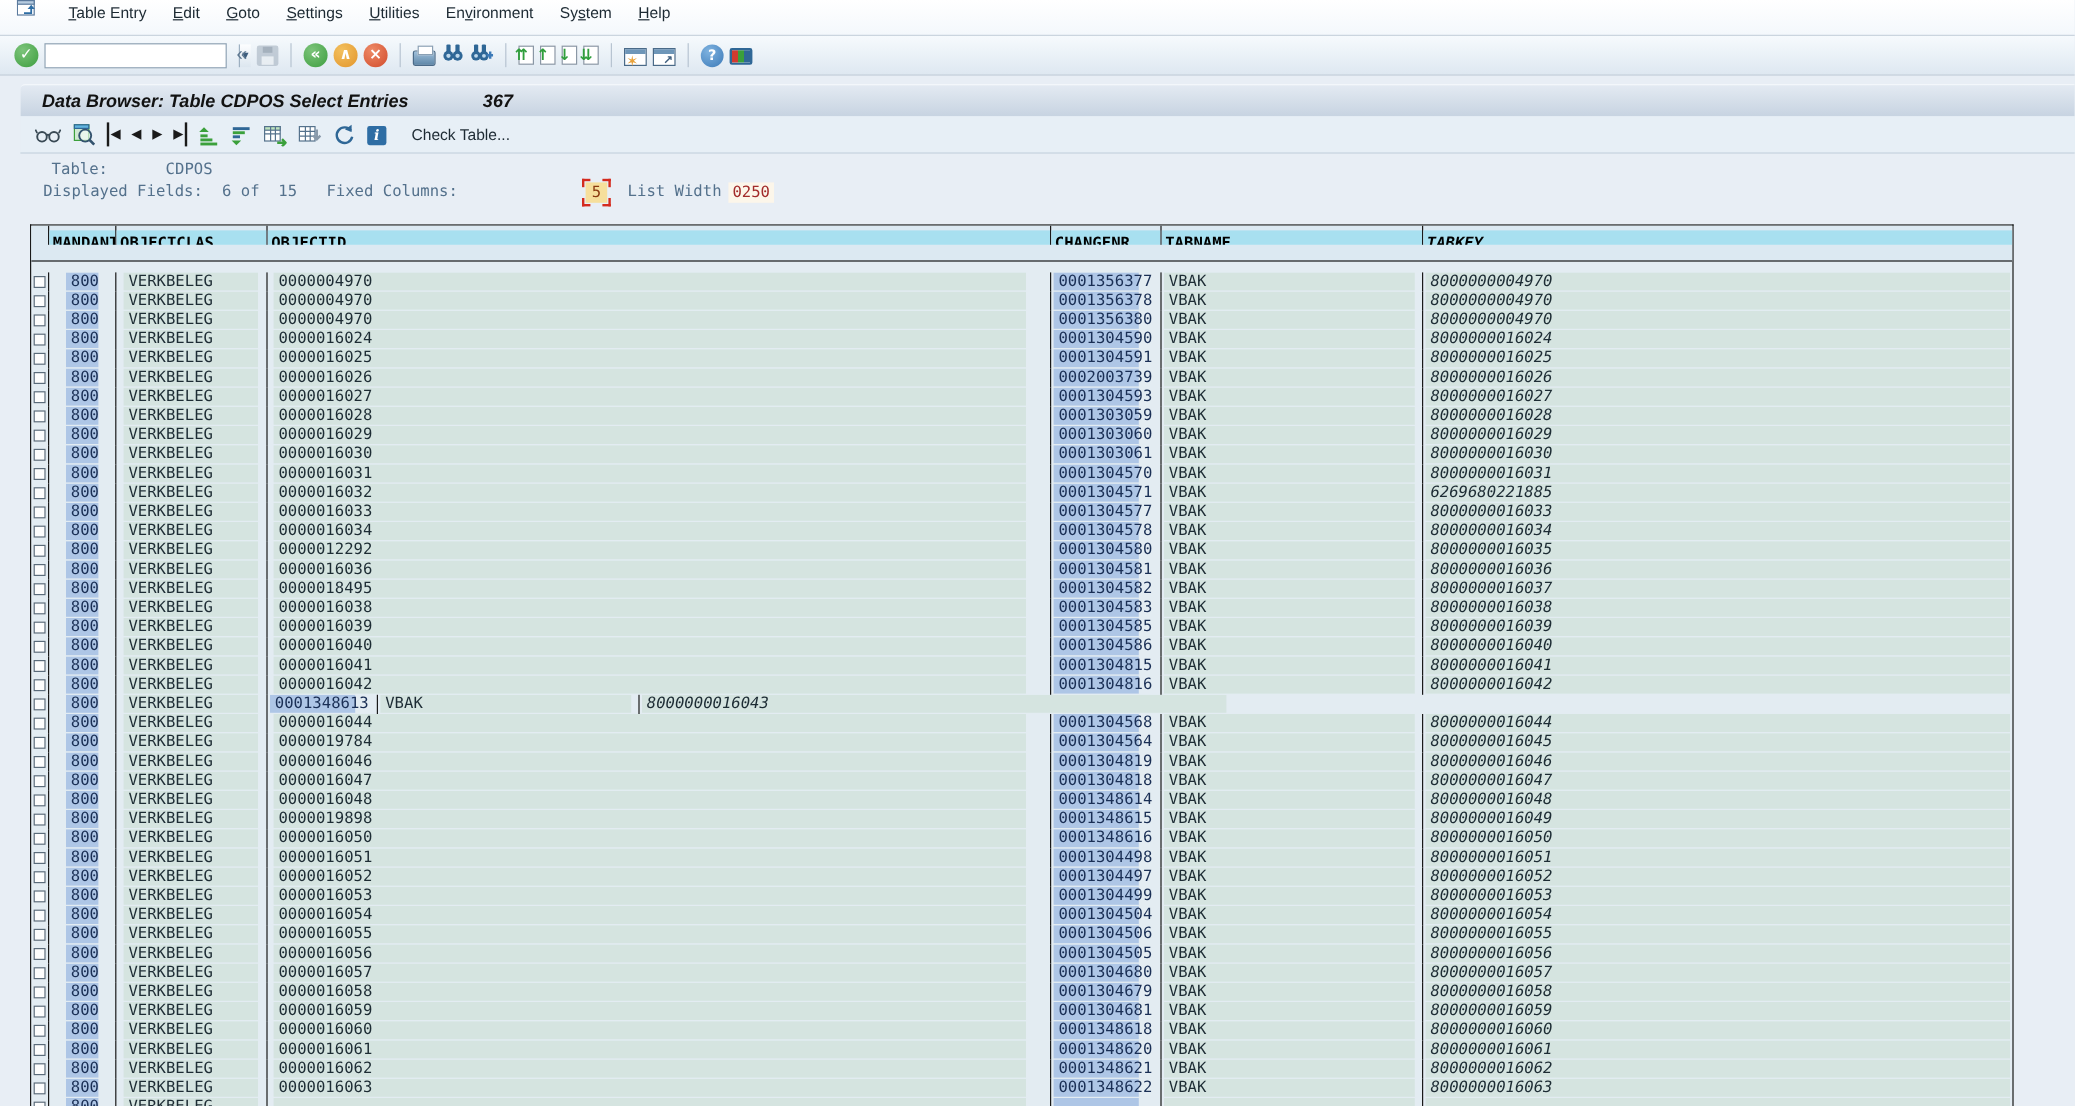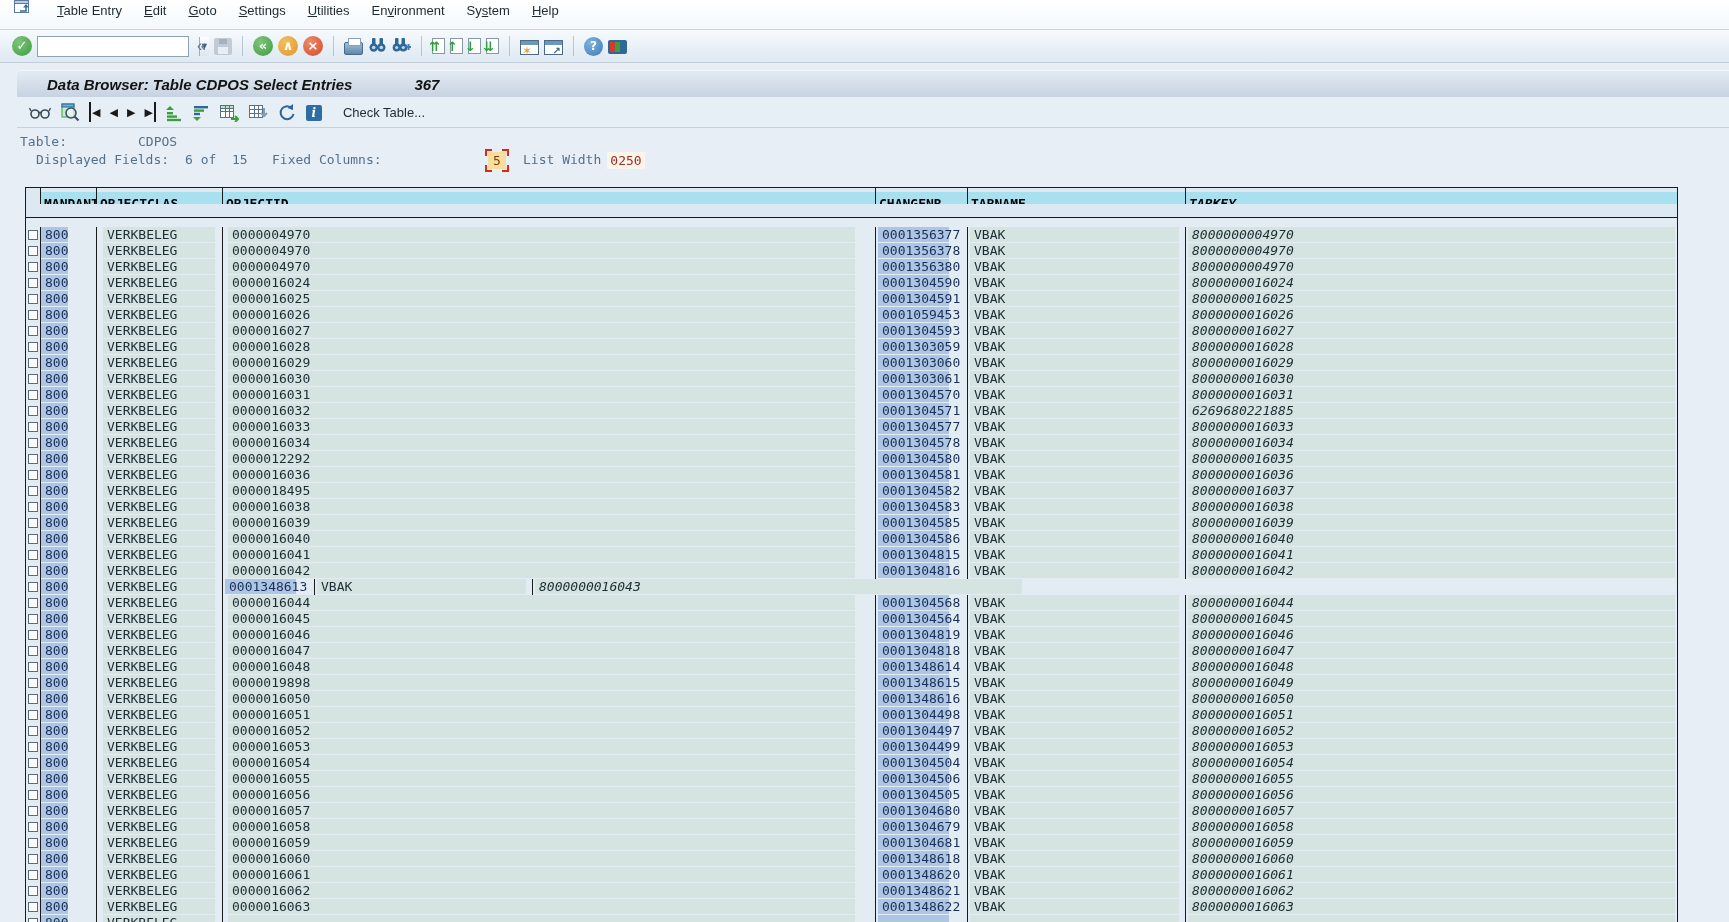--- a/index.html
+++ b/index.html
@@ -43,21 +43,21 @@
   .winic .sh { position:absolute; right:1px; bottom:-2px; color:#3E5E7E; font:bold 10px/10px "DejaVu Sans",sans-serif; }
   .helpc { width:19px; height:19px; border-radius:50%; background:radial-gradient(circle at 35% 30%, #7FB3E0, #3C7AB8);
     color:#fff; font:bold 12px/19px "DejaVu Sans",sans-serif; text-align:center; }
   .monitor { width:19px; height:14px; border:2px solid #2F6796; border-radius:2px; background:#fff; position:relative; margin-top:2px; display:flex; }
   .monitor i { flex:1; } .monitor i:nth-child(1){background:#D23B2F;} .monitor i:nth-child(2){background:#3BA03B;} .monitor i:nth-child(3){background:#2F6796;}
 
   
   .titlebar { position:absolute; left:17px; top:70px; width:1712px; height:27px;
     background:linear-gradient(#E3EAF2,#C7D3E1); border-top:1px solid #F3F7FB;
     border-radius:4px 0 0 0; display:flex; align-items:center; padding-left:18px; }
-  .titlebar .t { font:bold italic 15px "Liberation Sans", sans-serif; color:#121212;margin-left:12px; }
+  .titlebar .t { font:bold italic 15px "Liberation Sans", sans-serif; color:#121212; }
   .titlebar .c { font:bold italic 15px "Liberation Sans", sans-serif; color:#121212; margin-left:62px; }
 
   
   .apptoolbar { position:absolute; left:17px; top:97px; width:1712px; height:31px;
     background:#E7EFF6; border-bottom:1px solid #C6D2DE;
     display:flex; align-items:center; padding-left:12px; gap:9px; }
   .ai { display:inline-block; position:relative; height:20px; }
   .navt { color:#1a1a1a; font-size:11px; line-height:20px; }
   .navt.bar-l { border-left:2px solid #1a1a1a; padding-left:1px; }
   .navt.bar-r { border-right:2px solid #1a1a1a; padding-right:1px; }
@@ -92,21 +92,21 @@
   .trow { display:flex; height:16px; }
   .tc { flex:none; height:16px; border-right:1px solid #1a1a1a; overflow:hidden; }
   .tc:last-child { border-right:none; }
   .c-sel { width:15px; display:flex; align-items:center; justify-content:center; }
   .c-man { width:56px; } .c-ocl { width:126px; } .c-oid { width:653px; }
   .c-chg { width:92px; } .c-tnm { width:218px; } .c-tky { flex:1;font-style:italic; }
   .cb { width:10px; height:10px; background:#FDFDFD; border:1px solid #5A6B7A; display:block; }
   .cell { display:block; height:15px; line-height:15px; font-size:13px; padding-left:4px; white-space:pre; }
   .teal { background:#D5E4E0; color:#1D2C34; }
   .blue { background:#AEC6E6; color:#1A2F55; }
-  .c-man .cell { width:27px; margin-left:0; }
+  .c-man .cell { width:27px; margin-left:14px; }
   .c-ocl .cell { width:112px; margin-left:6px; }
   .c-oid .cell { width:627px; margin-left:5px; }
   .c-chg .cell { width:71px; margin-left:2px; }
   .c-tnm .cell { width:209px; margin-left:2px; }
   .c-tky .cell { width:487px; margin-left:2px; }
 </style>
 </head>
 <body>
 
 <div class="menubar">
@@ -255,21 +255,21 @@
     <svg width="20" height="20" viewBox="0 0 20 20">
       <path d="M15.5 7 A6.5 6.5 0 1 0 16.5 12" fill="none" stroke="#2F6796" stroke-width="2"></path>
       <path d="M16 2 L16 8 L10.5 6 Z" fill="#2F6796"></path>
     </svg>
   </span>
   <span class="infobox">i</span>
   <span class="checktable">Check Table...</span>
 </div>
 
 <div class="infoarea">
-  <span class="lbl" style="left:3px; top:6px;">Table:</span>
+  <span class="lbl" style="left:26px; top:6px;">Table:</span>
   <span class="lbl" style="left:121px; top:6px;">CDPOS</span>
   <span class="lbl" style="left:19px; top:24px;">Displayed Fields:</span>
   <span class="lbl" style="left:168px; top:24px;">6 of  15</span>
   <span class="lbl" style="left:255px; top:24px;">Fixed Columns:</span>
   <span class="valbox fixedcol corner"><span class="in">5</span></span>
   <span class="lbl" style="left:506px; top:24px;">List Width</span>
   <span class="valbox listwidth">0250</span>
 </div>
 
 <div class="datatable">
@@ -418,21 +418,21 @@
         <div class="tc c-man">
           <span class="cell blue">800</span>
         </div>
         <div class="tc c-ocl">
           <span class="cell teal">VERKBELEG</span>
         </div>
         <div class="tc c-oid">
           <span class="cell teal">0000016026</span>
         </div>
         <div class="tc c-chg">
-          <span class="cell blue">0001059453</span>
+          <span class="cell blue">0002003739</span>
         </div>
         <div class="tc c-tnm">
           <span class="cell teal">VBAK</span>
         </div>
         <div class="tc c-tky">
           <span class="cell teal">8000000016026</span>
         </div>
       </div>
       <div class="trow">
         <div class="tc c-sel">
@@ -849,21 +849,21 @@
         <div class="tc c-sel">
           <span class="cb"></span>
         </div>
         <div class="tc c-man">
           <span class="cell blue">800</span>
         </div>
         <div class="tc c-ocl">
           <span class="cell teal">VERKBELEG</span>
         </div>
         <div class="tc c-oid">
-          <span class="cell teal">0000016045</span>
+          <span class="cell teal">0000019784</span>
         </div>
         <div class="tc c-chg">
           <span class="cell blue">0001304564</span>
         </div>
         <div class="tc c-tnm">
           <span class="cell teal">VBAK</span>
         </div>
         <div class="tc c-tky">
           <span class="cell teal">8000000016045</span>
         </div>

